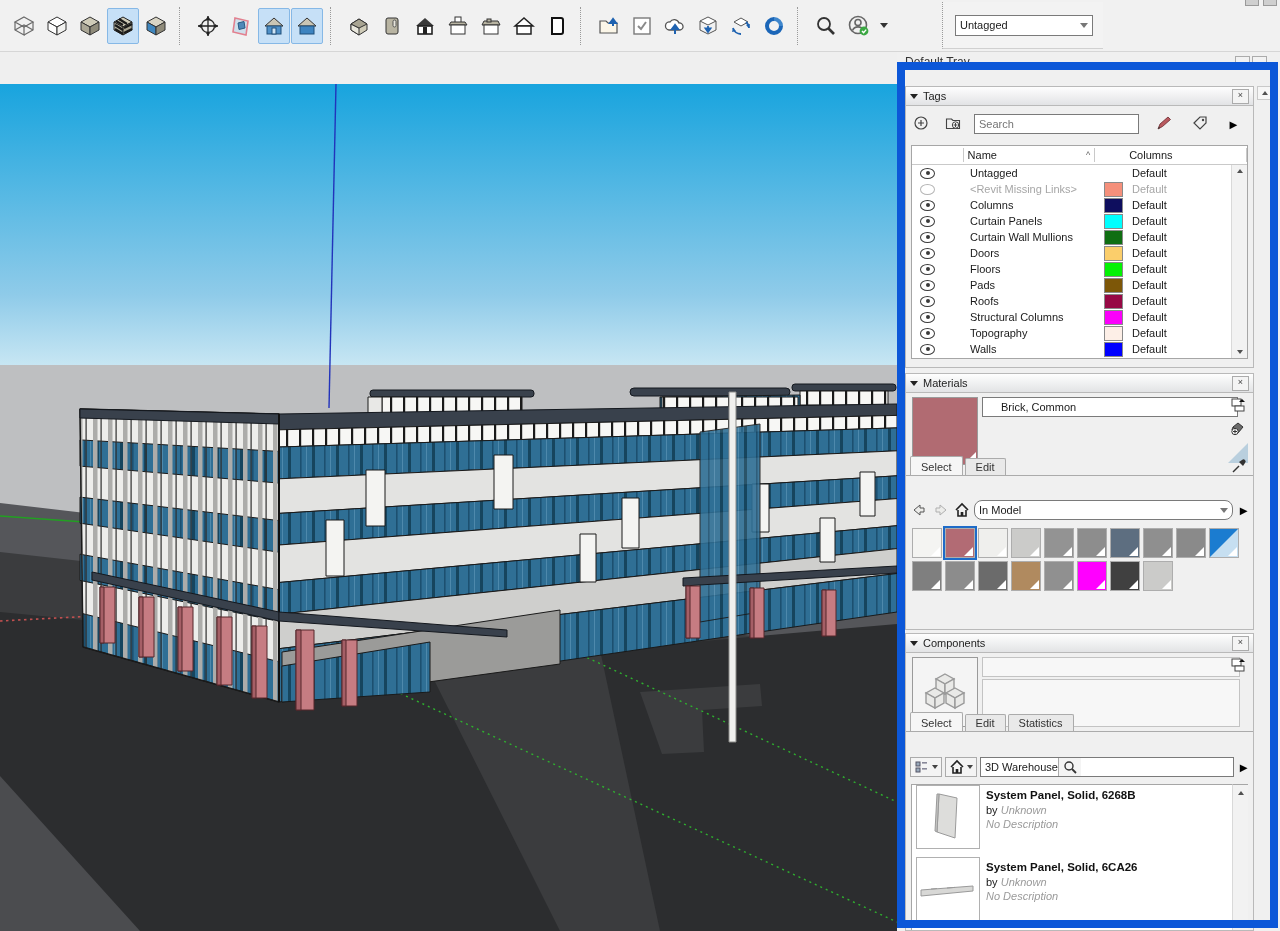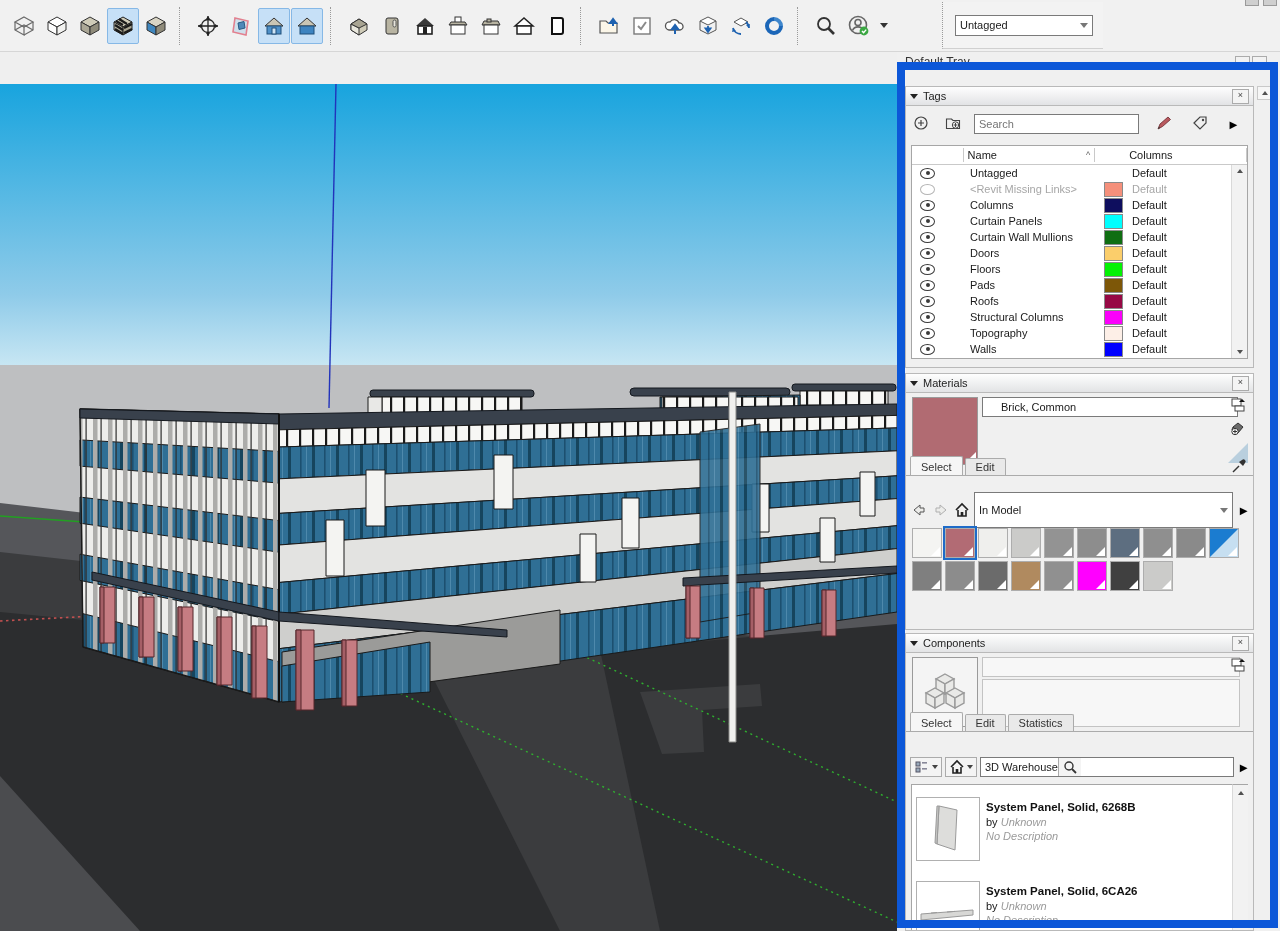--- a/index.html
+++ b/index.html
@@ -80,21 +80,21 @@
   
   .comp-preview{position:absolute;left:6px;top:23px;width:64px;height:68px;border:1px solid #9a9a9a;background:#F4F4F4;
                 display:flex;align-items:center;justify-content:center;}
   .comp-name{position:absolute;left:76px;top:23px;width:256px;height:18px;border:1px solid #C3C3C3;background:#F7F7F7;}
   .comp-desc{position:absolute;left:76px;top:45px;width:256px;height:46px;border:1px solid #C3C3C3;background:#F7F7F7;}
   .comp-toolbar{position:absolute;left:4px;top:121px;width:340px;height:24px;display:flex;align-items:center;gap:3px;}
   .small-btn{height:20px;border:1px solid #ABABAB;background:#F4F4F4;display:flex;align-items:center;justify-content:center;padding:0 3px;gap:2px;box-sizing:border-box;}
   .comp-field{flex:1;height:20px;border:1px solid #7a7a7a;background:#fff;display:flex;align-items:center;
               padding-left:4px;box-sizing:border-box;justify-content:flex-start;}
   .comp-list{position:absolute;left:5px;top:150px;right:5px;bottom:0;background:#fff;border:1px solid #A6A6A6;border-bottom:none;overflow:hidden;}
-  .comp-item{position:relative;height:72px;margin-top:12px;}
+  .comp-item{position:relative;height:72px;margin-top:0;}
   .comp-thumb{position:absolute;left:4px;top:0;width:62px;height:62px;border:1px solid #B0B0B0;background:#fff;}
   .comp-meta{position:absolute;left:74px;top:4px;}
   .comp-title{font-weight:bold;font-size:11.5px;color:#111;}
   .comp-by{margin-top:3px;font-size:11px;}
   .comp-by .auth,.comp-nodesc{color:#9a9a9a;font-style:italic;}
   .comp-nodesc{margin-top:2px;font-size:11px;}
   .comp-scroll{position:absolute;top:150px;right:5px;width:15px;bottom:0;background:#F2F2F2;border-left:1px solid #D9D9D9;border-top:1px solid #A6A6A6;display:flex;flex-direction:column;align-items:center;}
   
   #annotation{position:absolute;left:897px;top:62px;width:381px;height:866px;border:8px solid #0C57D8;
               box-sizing:border-box;z-index:60;pointer-events:none;}
@@ -730,21 +730,21 @@
     <div class="mat-nav">
       <svg class="nav-arrow" viewBox="0 0 16 16">
           <use href="#sym-back"></use>
         </svg>
       <svg class="nav-arrow" viewBox="0 0 16 16">
           <use href="#sym-fwd"></use>
         </svg>
       <svg class="icon16">
           <use href="#sym-home"></use>
         </svg>
-      <div class="combo" style="flex:1;height:36px;">
+      <div class="combo" style="flex:1;height:20px;border-radius:8px;">
         <span>In Model</span>
         <span class="caret-down" style="border-top-color:#777;"></span>
       </div>
       <span class="details-arrow">►</span>
     </div>
     <div class="mat-grid" id="mat-grid">
         <div class="sw" style="background: rgb(244, 244, 242);">
           <div class="corner-tri"></div>
         </div>
         <div class="sw selected" style="background: rgb(178, 107, 116);">

